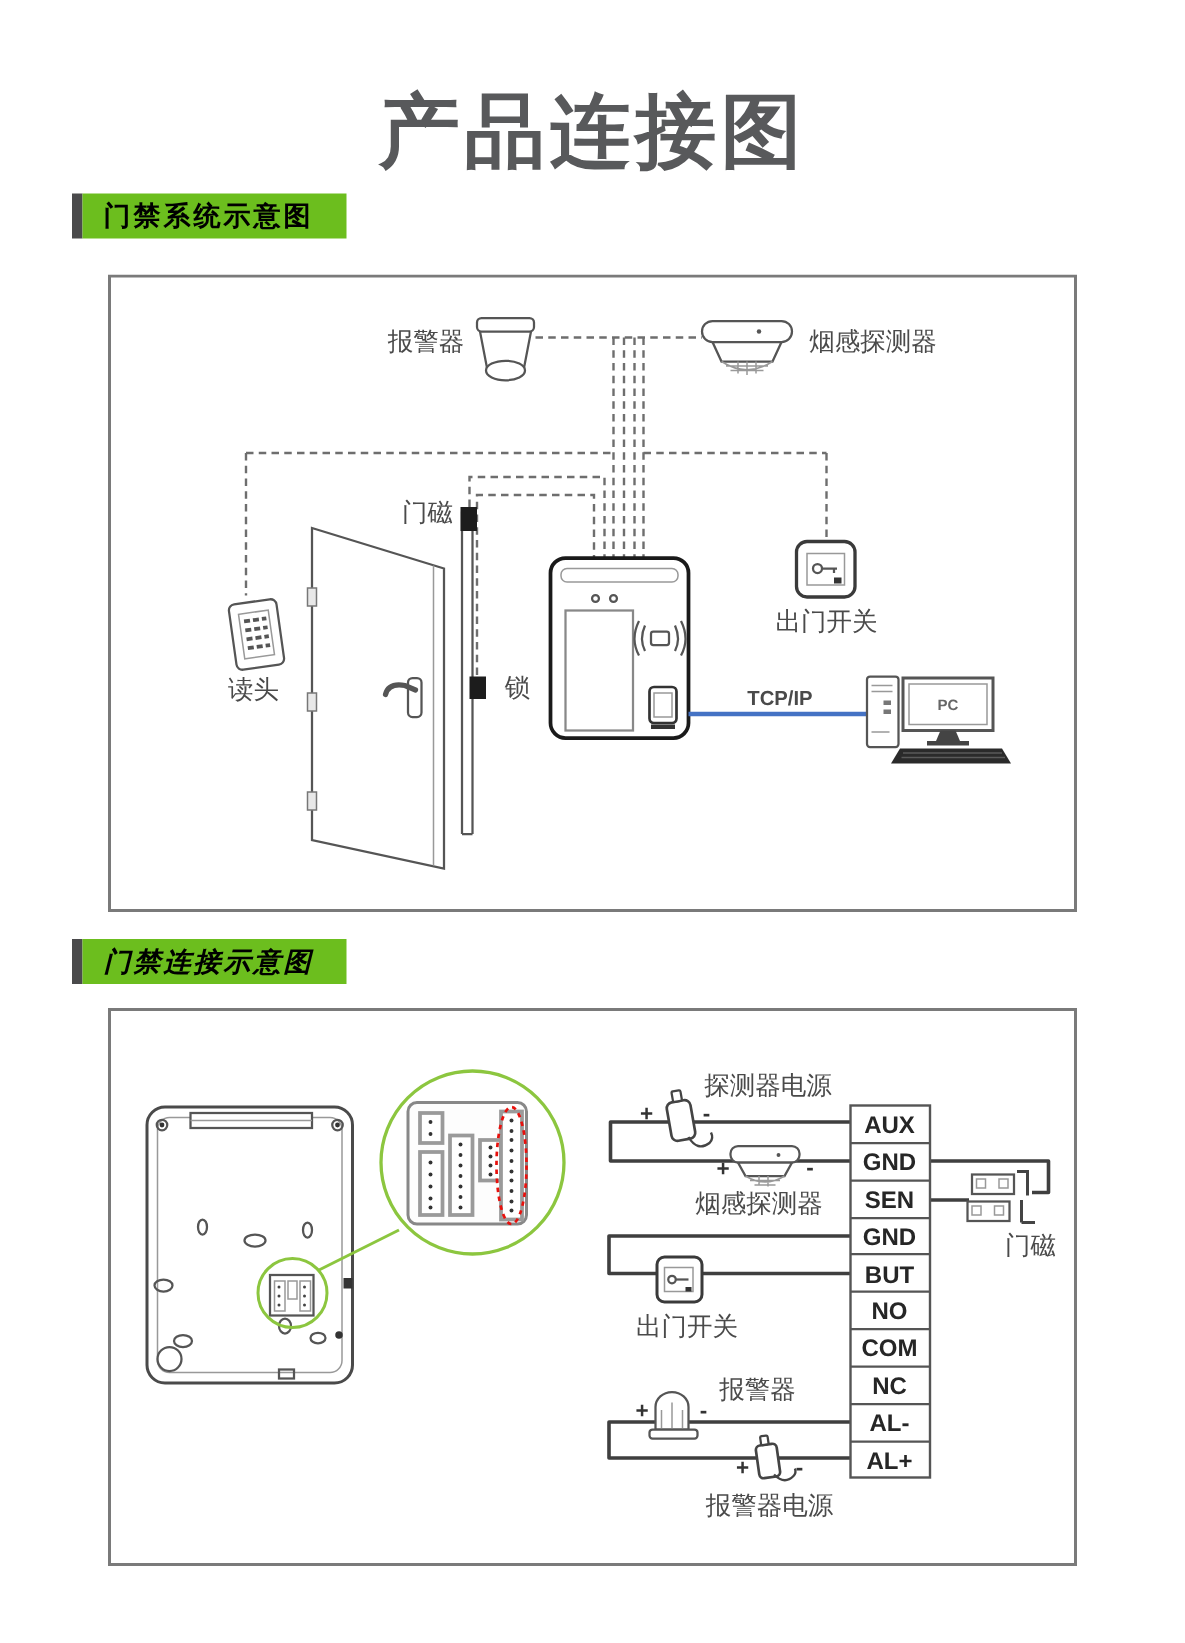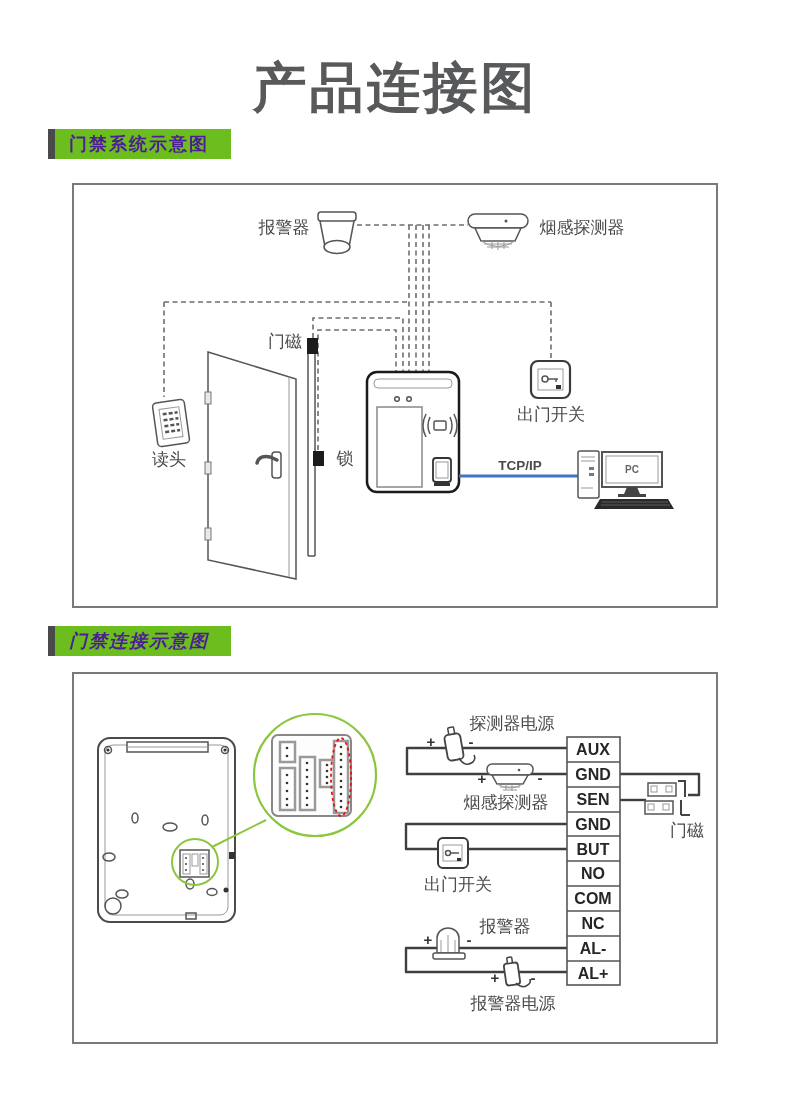--- a/index.html
+++ b/index.html
@@ -2,21 +2,21 @@
 <html><head>
 <meta charset="utf-8">
 <style>
   html,body{margin:0;padding:0;background:#fff;}
   #stage{position:relative;width:790px;height:1095px;background:#fff;overflow:hidden;
          font-family:"Liberation Sans",sans-serif;}
   .page-title{position:absolute;left:0;top:28px;width:790px;text-align:center;
       font-size:54px;font-weight:600;color:#58595b;letter-spacing:3px;margin-top:24px;}
   .section-bar{position:absolute;left:48px;height:30px;display:flex;}
   .section-bar .notch{width:7px;height:30px;background:#4a4a4b;}
-  .section-bar .green{height:30px;background:#6cbe1e;color:#4c1d95;font-size:18px;
+  .section-bar .green{height:30px;background:#6cbe1e;color:#000000;font-size:18px;
       font-weight:600;line-height:30px;padding:0 22px 0 14px;letter-spacing:2px;}
   #bar1{top:129px;} #bar2{top:626px;font-style:italic;}
   .diag{position:absolute;left:72px;}
   
   .dash{stroke:#6e6e6e;stroke-width:1.6;stroke-dasharray:5 3.5;fill:none;}
   .wire{stroke:#3f3f3f;stroke-width:2.4;fill:none;stroke-linejoin:round;}
   .ln{stroke:#555;stroke-width:1.5;fill:#fff;}
   .lnn{stroke:#555;stroke-width:1.5;fill:none;}
   .thin{stroke:#999;stroke-width:1;fill:none;}
   .dark{fill:#1c1c1c;}

